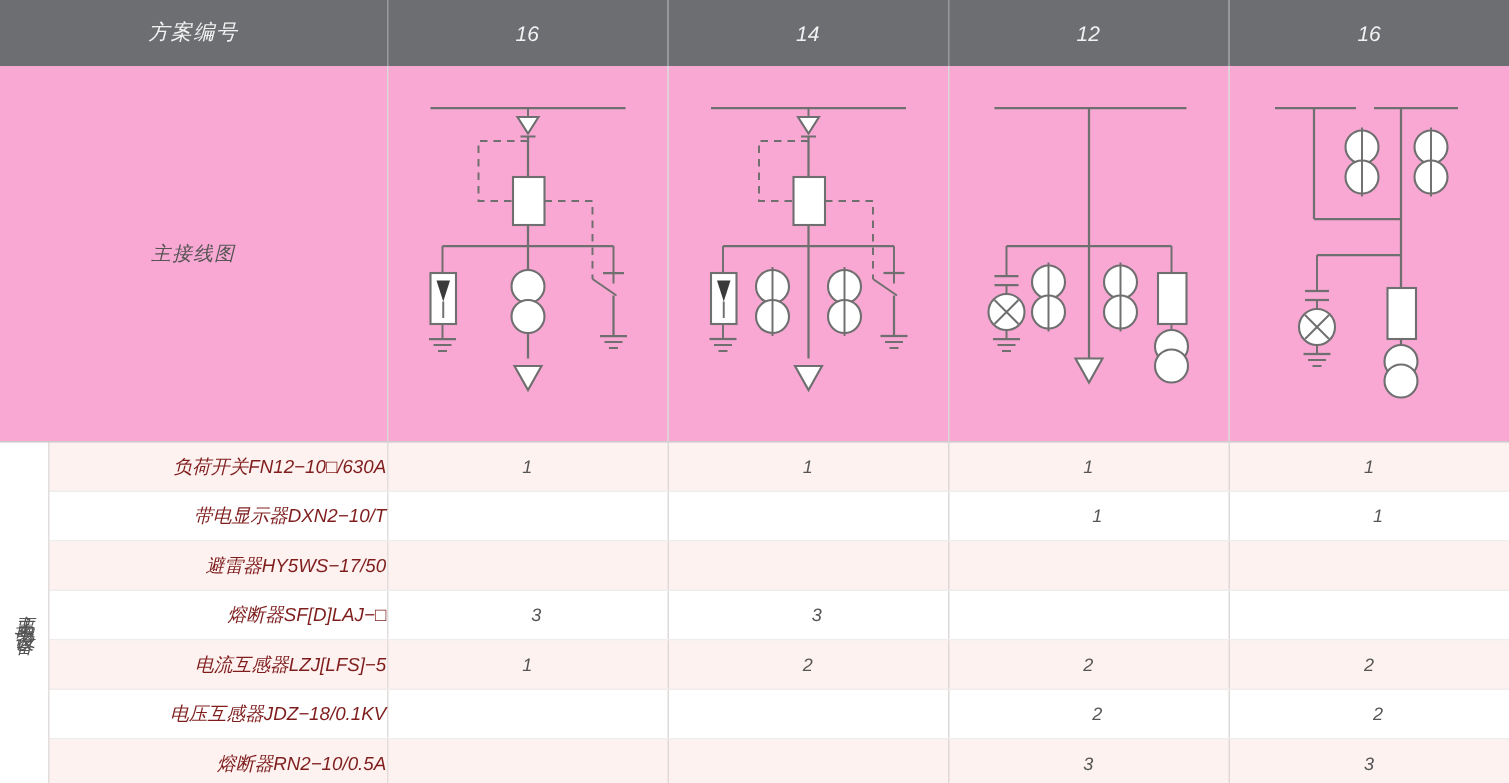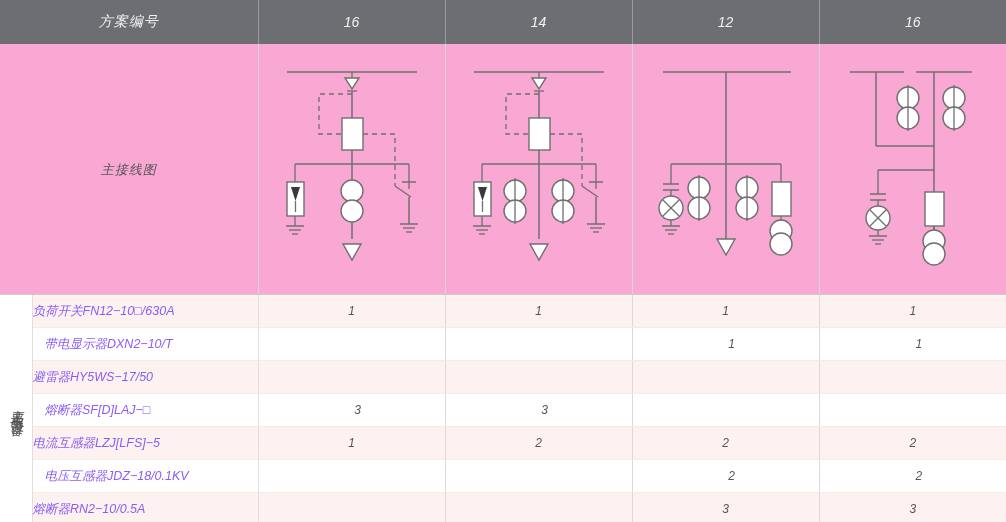--- a/index.html
+++ b/index.html
@@ -56,23 +56,23 @@
     line-height:1.25;
   }
   .vhead span{
     display:inline-block;
     writing-mode:vertical-rl;
     text-orientation:upright;
     letter-spacing:3px;
   }
   .rowlabel{
     font-size:12.5px;
-    color:#8b5cf6;
+    color:#7f1d1d;
     padding-left:18px;
-    text-align:left;
+    text-align:right;
     white-space:nowrap;
     border-right:1px solid #e2dede;
   }
   .val{
     font-size:12px;
     color:#555;
     text-align:center;
     border-right:1px solid #ddd9d9;
   }
   .val.last{border-right:none;}

